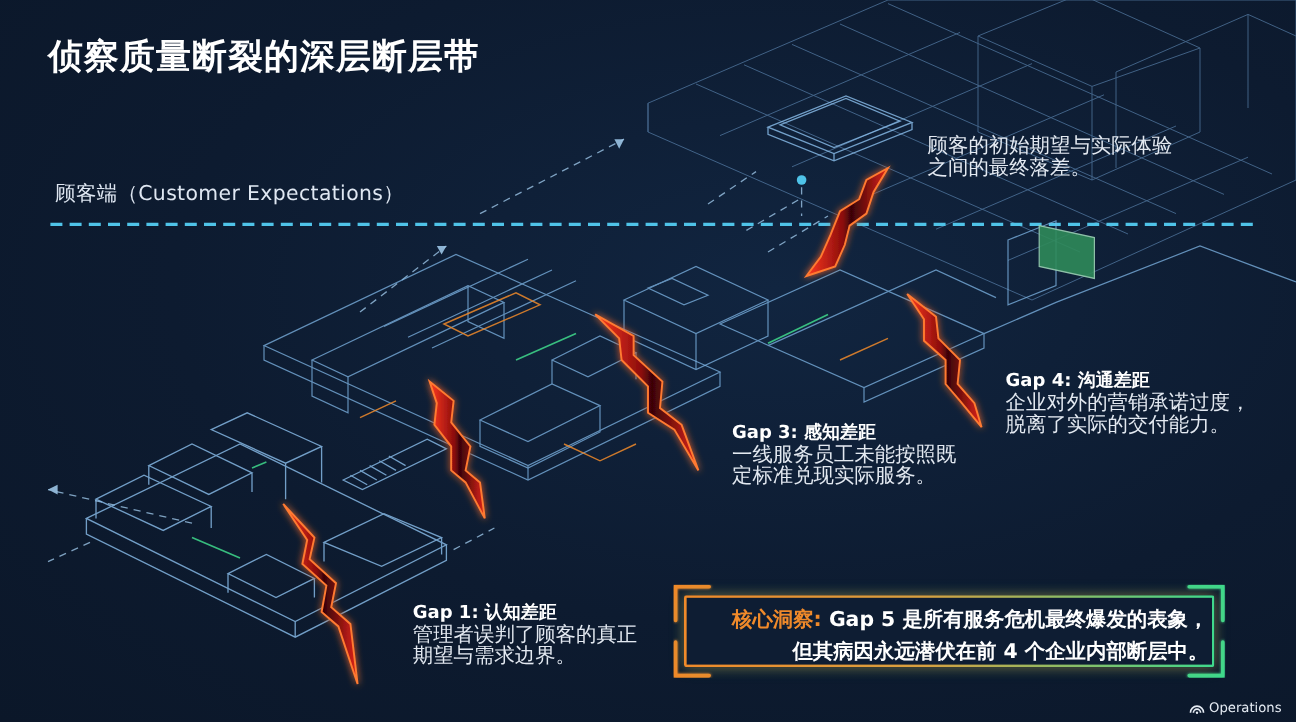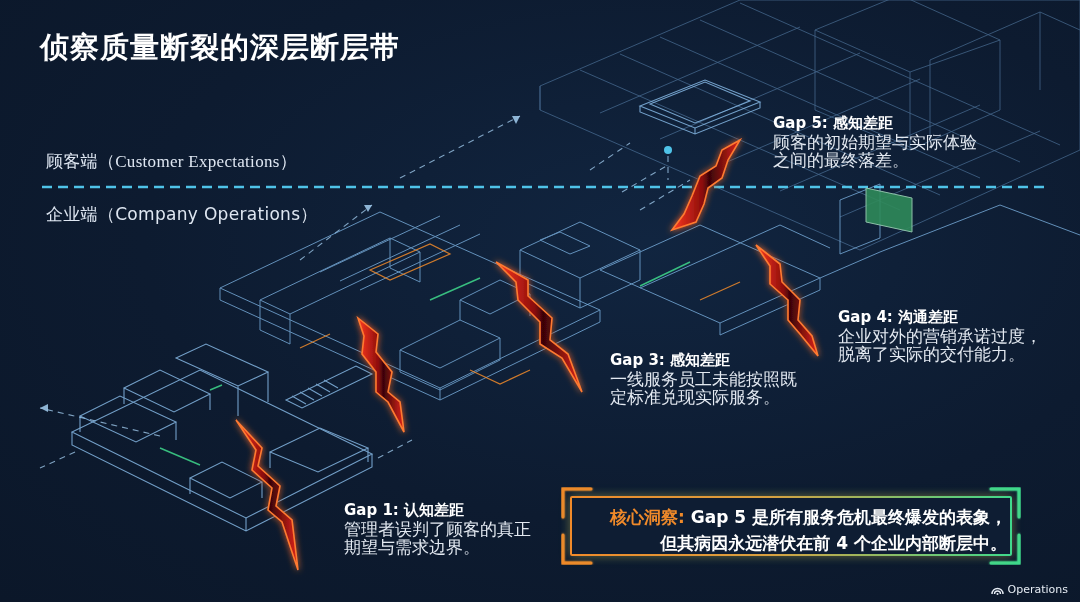--- a/index.html
+++ b/index.html
@@ -13,21 +13,21 @@
   .stage { position: absolute; left: 0; top: 0; width: 1080px; height: 602px;
     background: radial-gradient(ellipse at 60% 40%, #112540 0%, #0d1b30 55%, #0b1729 100%); }
   svg.scene { position: absolute; left: 0; top: 0; }
   .title {
     position: absolute; left: 40px; top: 28px;
     font-size: 29px; font-weight: bold; letter-spacing: 1px; color: #ffffff; font-family: Liberation Serif, serif;
   }
   .zone-label {
     position: absolute; left: 46px; font-size: 17px; color: #dfe7f2; letter-spacing: 0.3px;
   }
-  .zone-customer { top: 150px; font-family: Liberation Serif, serif; }
+  .zone-customer { top: 150px; }
   .zone-company { top: 203px; }
   .gap-label { position: absolute; }
   .gap-title { font-size: 15px; font-weight: bold; color: #ffffff; line-height: 20px; }
   .gap-desc { font-size: 17px; color: #e3e9f1; line-height: 18px; white-space: pre-line; }
   .gap1 { left: 344px; top: 500px; }
   .gap2 { left: 443px; top: 406px; }
   .gap3 { left: 610px; top: 350px; }
   .gap4 { left: 838px; top: 307px; }
   .gap5 { left: 773px; top: 113px; }
   .insight {
@@ -174,24 +174,22 @@
       <path d="M358 318 L378 334 L376 352 L392 372 L388 392 L400 402 L404 432 L388 402 L376 392 L376 372 L362 354 L364 336 Z" fill="url(#crackFill)"></path>
       <path d="M496 262 L528 280 L528 296 L552 318 L550 340 L568 354 L582 392 L562 358 L540 344 L540 322 L518 300 L516 282 Z" fill="url(#crackFill)"></path>
       <path d="M756 245 L780 264 L782 282 L800 300 L798 320 L812 336 L818 356 L800 334 L788 320 L788 300 L770 284 L770 266 Z" fill="url(#crackFill)"></path>
       <path d="M740 140 L722 150 L716 166 L700 176 L692 196 L684 214 L672 230 L696 222 L704 204 L708 188 L722 178 L728 160 Z" fill="url(#crackFill)"></path>
     </g>
   </svg>
 
   <div class="title">侦察质量断裂的深层断层带</div>
 
   <div class="zone-label zone-customer">顾客端（Customer Expectations）</div>
-  <div class="zone-label zone-company">企业端（Company Operations）</div>
 
   <div class="gap-label gap5">
-    <div class="gap-title">Gap 5: 感知差距</div>
     <div class="gap-desc">顾客的初始期望与实际体验
 之间的最终落差。</div>
   </div>
   <div class="gap-label gap4">
     <div class="gap-title">Gap 4: 沟通差距</div>
     <div class="gap-desc">企业对外的营销承诺过度，
 脱离了实际的交付能力。</div>
   </div>
   <div class="gap-label gap3">
     <div class="gap-title">Gap 3: 感知差距</div>

